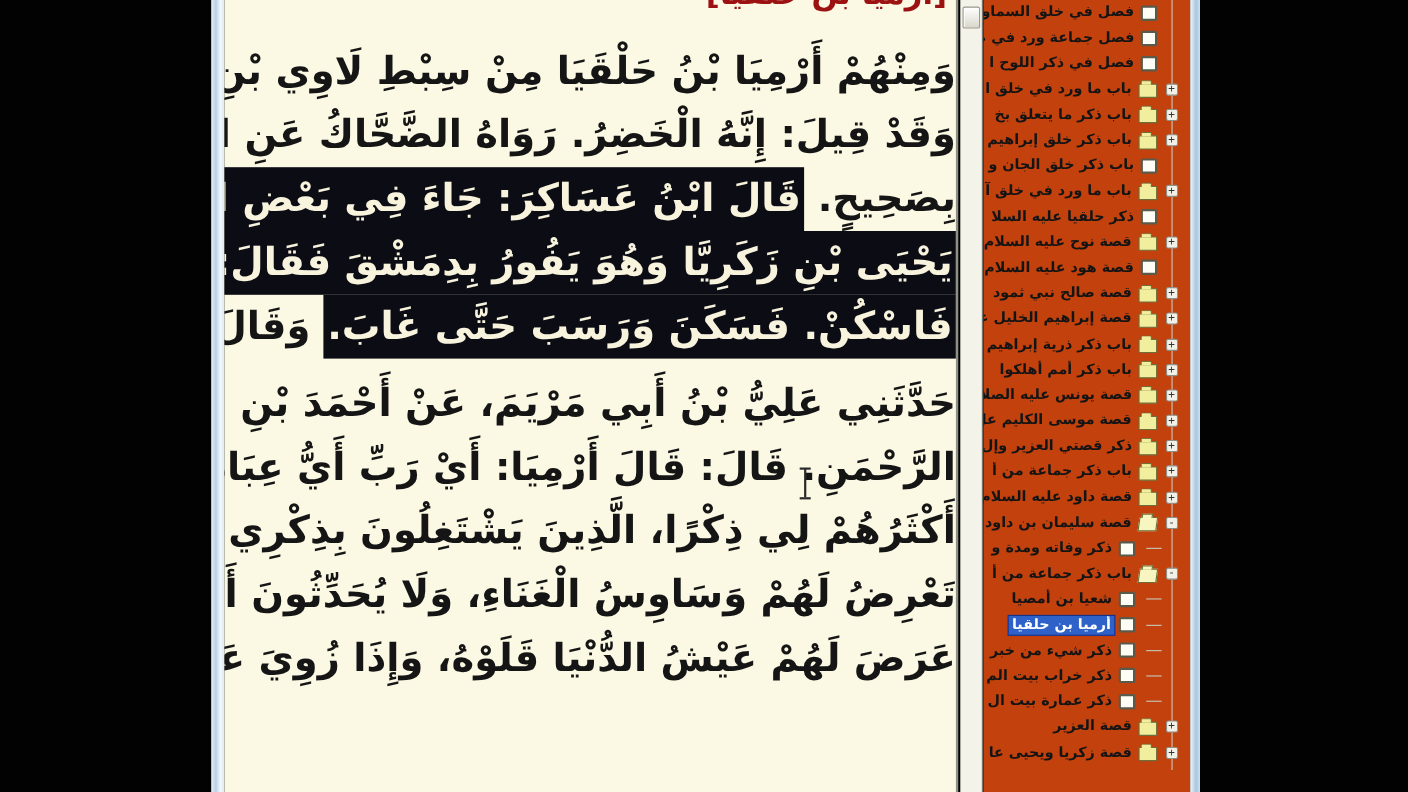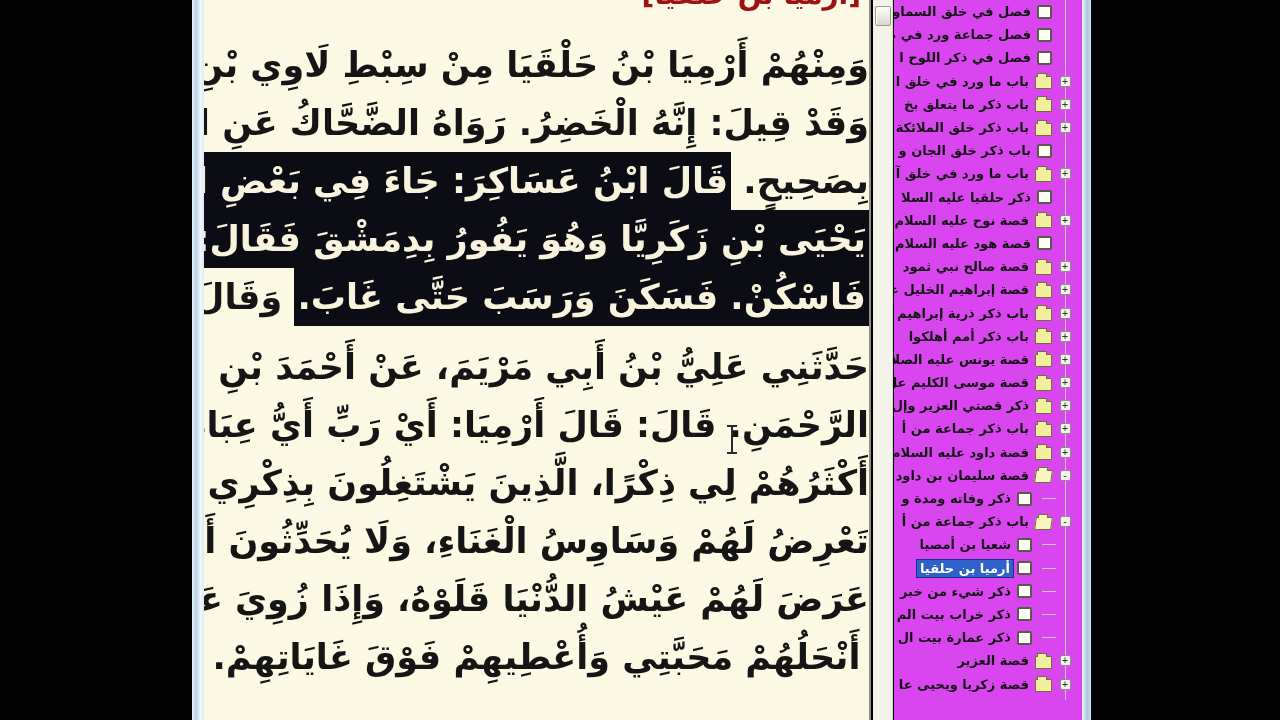--- a/index.html
+++ b/index.html
@@ -37,21 +37,21 @@
   
   #scroll-strip { position:absolute; left:873px; top:0; width:20px; height:720px;
     background:#f4f3e9; border-right:1px solid #d8d8cc; }
   #scroll-up-btn { position:absolute; left:2px; top:6px; width:16px; height:20px;
     background:linear-gradient(180deg,#ffffff,#d9d7ca);
     border:1px solid #9a9a90; border-radius:2px;
     box-shadow:inset 1px 1px 0 #fff; }
 
   
   #tree-pane { position:absolute; left:894px; top:0; width:188px; height:720px;
-    background:#d946ef; overflow:hidden; }
+    background:#c2410c; overflow:hidden; }
   #tree-trunk { position:absolute; top:0; left:171px; width:1px; height:700px; background:#c9c9ba; }
 
   .tree-row { position:relative; display:flex; align-items:center; justify-content:flex-end;
     height:23.2px; padding-right:4px; direction:ltr; }
   .tree-label { order:1; flex:0 1 auto; overflow:hidden; white-space:nowrap;
     direction:rtl; text-align:right; font-size:13px; font-weight:700; color:#141414;
     padding:0 3px; line-height:17px; }
   .tree-row.selected .tree-label { background:#2e62c8; color:#fff; border:1px solid #17308a; }
   .tree-icon { order:2; flex:0 0 auto; margin-left:3px; }
   .tree-indent { order:3; flex:0 0 20px; height:1px; }
@@ -83,21 +83,20 @@
       <div class="line"><span>وَمِنْهُمْ أَرْمِيَا بْنُ حَلْقَيَا مِنْ سِبْطِ لَاوِي بْنِ يَعْقُوبَ</span></div>
       <div class="line"><span>وَقَدْ قِيلَ: إِنَّهُ الْخَضِرُ. رَوَاهُ الضَّحَّاكُ عَنِ ابْنِ عَبَّاسٍ. وَهُوَ غَرِيبٌ وَلَيْسَ</span></div>
       <div class="line"><span>بِصَحِيحٍ. </span><span class="seg-hl">قَالَ ابْنُ عَسَاكِرَ: جَاءَ فِي بَعْضِ الْآثَارِ أَنَّهُ وَقَفَ عَلَى دَمِ</span></div>
       <div class="line"><span class="seg-hl">يَحْيَى بْنِ زَكَرِيَّا وَهُوَ يَفُورُ بِدِمَشْقَ فَقَالَ: أَيُّهَا الدَّمُ، فَتَنْتَ النَّاسَ</span></div>
       <div class="line"><span class="seg-hl">فَاسْكُنْ. فَسَكَنَ وَرَسَبَ حَتَّى غَابَ.</span><span> وَقَالَ أَبُو بَكْرِ ابْنُ أَبِي الدُّنْيَا</span></div>
       <div class="line para-gap"><span>حَدَّثَنِي عَلِيُّ بْنُ أَبِي مَرْيَمَ، عَنْ أَحْمَدَ بْنِ حَبَّابٍ، عَنْ عَبْدِ اللَّهِ بْنِ عَبْدِ</span></div>
       <div class="line"><span>الرَّحْمَنِ. قَالَ: قَالَ أَرْمِيَا: أَيْ رَبِّ أَيُّ عِبَادِكَ أَحَبُّ إِلَيْكَ؟ قَالَ:</span></div>
       <div class="line"><span>أَكْثَرُهُمْ لِي ذِكْرًا، الَّذِينَ يَشْتَغِلُونَ بِذِكْرِي عَنْ ذِكْرِ الْخَلَائِقِ، الَّذِينَ لَا</span></div>
       <div class="line"><span>تَعْرِضُ لَهُمْ وَسَاوِسُ الْغَنَاءِ، وَلَا يُحَدِّثُونَ أَنْفُسَهُمْ بِالْبَقَاءِ، الَّذِينَ إِذَا</span></div>
       <div class="line"><span>عَرَضَ لَهُمْ عَيْشُ الدُّنْيَا قَلَوْهُ، وَإِذَا زُوِيَ عَنْهُمْ سُرُّوا بِذَلِكَ. أُولَئِكَ</span></div>
-      <div class="line"><span>أَنْحَلُهُمْ مَحَبَّتِي وَأُعْطِيهِمْ فَوْقَ غَايَاتِهِمْ.</span></div>
     </div>
   <div id="cursor-ibeam">
     <div class="cap-t"></div>
       <div class="stem"></div>
       <div class="cap-b"></div>
   </div>
 </div>
 
 <div id="scroll-strip">
   <div id="scroll-up-btn"></div>
@@ -129,21 +128,21 @@
         </div>
       </div>
       <div class="tree-row">
         <div class="tree-label">باب ذكر ما يتعلق بخ</div>
         <div class="tree-icon icon-folder"></div>
         <div class="tree-expcol">
           <div class="expander">+</div>
         </div>
       </div>
       <div class="tree-row">
-        <div class="tree-label">باب ذكر خلق الملائكة</div>
+        <div class="tree-label">باب ذكر خلق إبراهيم</div>
         <div class="tree-icon icon-folder"></div>
         <div class="tree-expcol">
           <div class="expander">+</div>
         </div>
       </div>
       <div class="tree-row">
         <div class="tree-label">باب ذكر خلق الجان و</div>
         <div class="tree-icon icon-doc"></div>
         <div class="tree-expcol"></div>
       </div>

